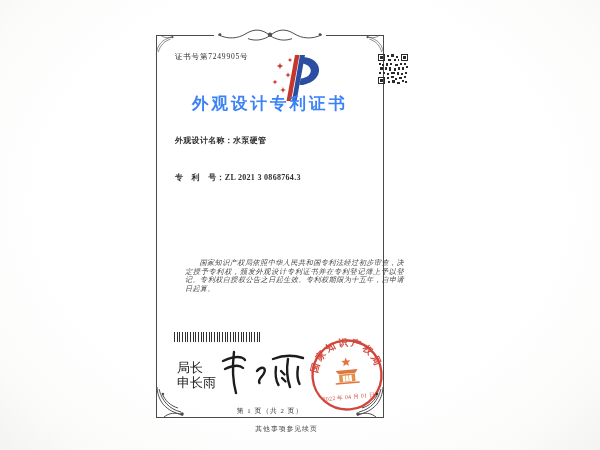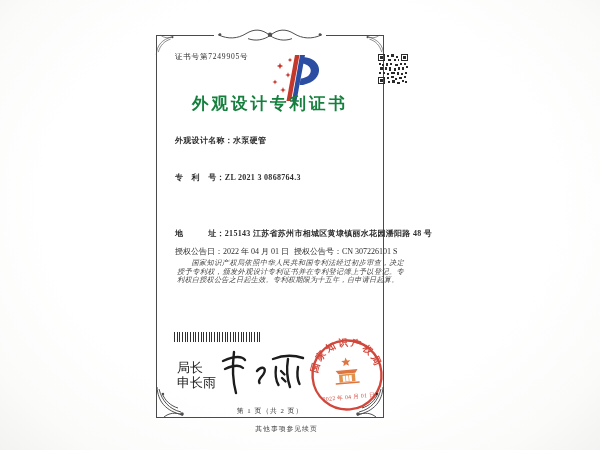--- a/index.html
+++ b/index.html
@@ -24,29 +24,29 @@
   .corner-tl{left:-2px;top:-2px;width:22px;height:22px;}
   .corner-tr{right:-2px;top:-2px;width:22px;height:22px;transform:scaleX(-1);}
   .corner-bl{left:-2px;bottom:-2px;width:34px;height:34px;transform:scaleY(-1);}
   .corner-br{right:-2px;bottom:-2px;width:34px;height:34px;transform:scale(-1,-1);}
 
   .cert-no{position:absolute;left:18px;top:16px;font-size:7.5px;letter-spacing:0.8px;color:#2c2c2c;}
   .logo{position:absolute;left:110px;top:15px;width:64px;height:54px;}
   .qr{position:absolute;left:221px;top:18px;width:30px;height:30px;}
   .title{
     position:absolute;left:0;right:0;top:57px;text-align:center;
-    font-size:16.5px;font-weight:bold;letter-spacing:3px;color:#15803d;
+    font-size:16.5px;font-weight:bold;letter-spacing:3px;color:#3b82f6;
   }
   .field{position:absolute;left:18px;right:10px;font-size:8px;color:#2e2e2e;letter-spacing:0.3px;white-space:nowrap;font-weight:bold;}
   .f0{top:99px}.f1{top:117.5px}.f2{top:136px}.f3{top:154.5px}.f4{top:173px}.f5{top:191.5px}
   .grant-row{position:absolute;left:18px;right:10px;top:210px;font-size:8px;color:#2e2e2e;white-space:nowrap;}
   .grant-no{position:absolute;left:119px;top:0;}
   .paras{position:absolute;left:16px;top:223px;width:231px;color:#474747;}
   .paras p{
-    margin:0 0 1px 4px;font-size:7.2px;line-height:8.7px;text-indent:2em;
+    margin:0 0 1px 12px;font-size:7.2px;line-height:8.7px;text-indent:2em;
     text-align:justify;font-style:italic;letter-spacing:0.2px;
   }
   .barcode{
     position:absolute;left:17px;top:296px;width:86px;height:10px;
     background:repeating-linear-gradient(90deg,
       #2f2f2f 0px,#2f2f2f 1px,transparent 1px,transparent 2.6px,
       #2f2f2f 2.6px,#2f2f2f 4.2px,transparent 4.2px,transparent 5.1px,
       #2f2f2f 5.1px,#2f2f2f 5.8px,transparent 5.8px,transparent 8px);
   }
   .director{position:absolute;left:20px;top:324px;font-size:13px;color:#222;line-height:15px;}
@@ -177,26 +177,21 @@
         <rect x="18" y="27" width="3" height="2"></rect>
       <rect x="23" y="25" width="2" height="2"></rect>
         <rect x="26" y="26" width="2" height="2"></rect>
     </svg>
   </div>
 
   <div class="title">外观设计专利证书</div>
 
   <div class="field f0"><span>外观设计名称：</span><span>水泵硬管</span></div>
   <div class="field f2"><span>专　利　号：</span><span>ZL 2021 3 0868764.3</span></div>
-  <div class="field f5"><span>地　　　址：</span><span>215143 江苏省苏州市相城区黄埭镇丽水花园潘阳路 48 号</span></div>
-
-  <div class="grant-row">
-    <span><span>授权公告日：</span><span>2022 年 04 月 01 日</span></span>
-    <span class="grant-no"><span>授权公告号：</span><span>CN 307226101 S</span></span>
-  </div>
+
 
   <div class="paras">
     <p>国家知识产权局依照中华人民共和国专利法经过初步审查，决定授予专利权，颁发外观设计专利证书并在专利登记簿上予以登记。专利权自授权公告之日起生效。专利权期限为十五年，自申请日起算。</p>
   </div>
 
   <div class="barcode"></div>
 
   <div class="director">
     <div>局长</div>
     <div>申长雨</div>

